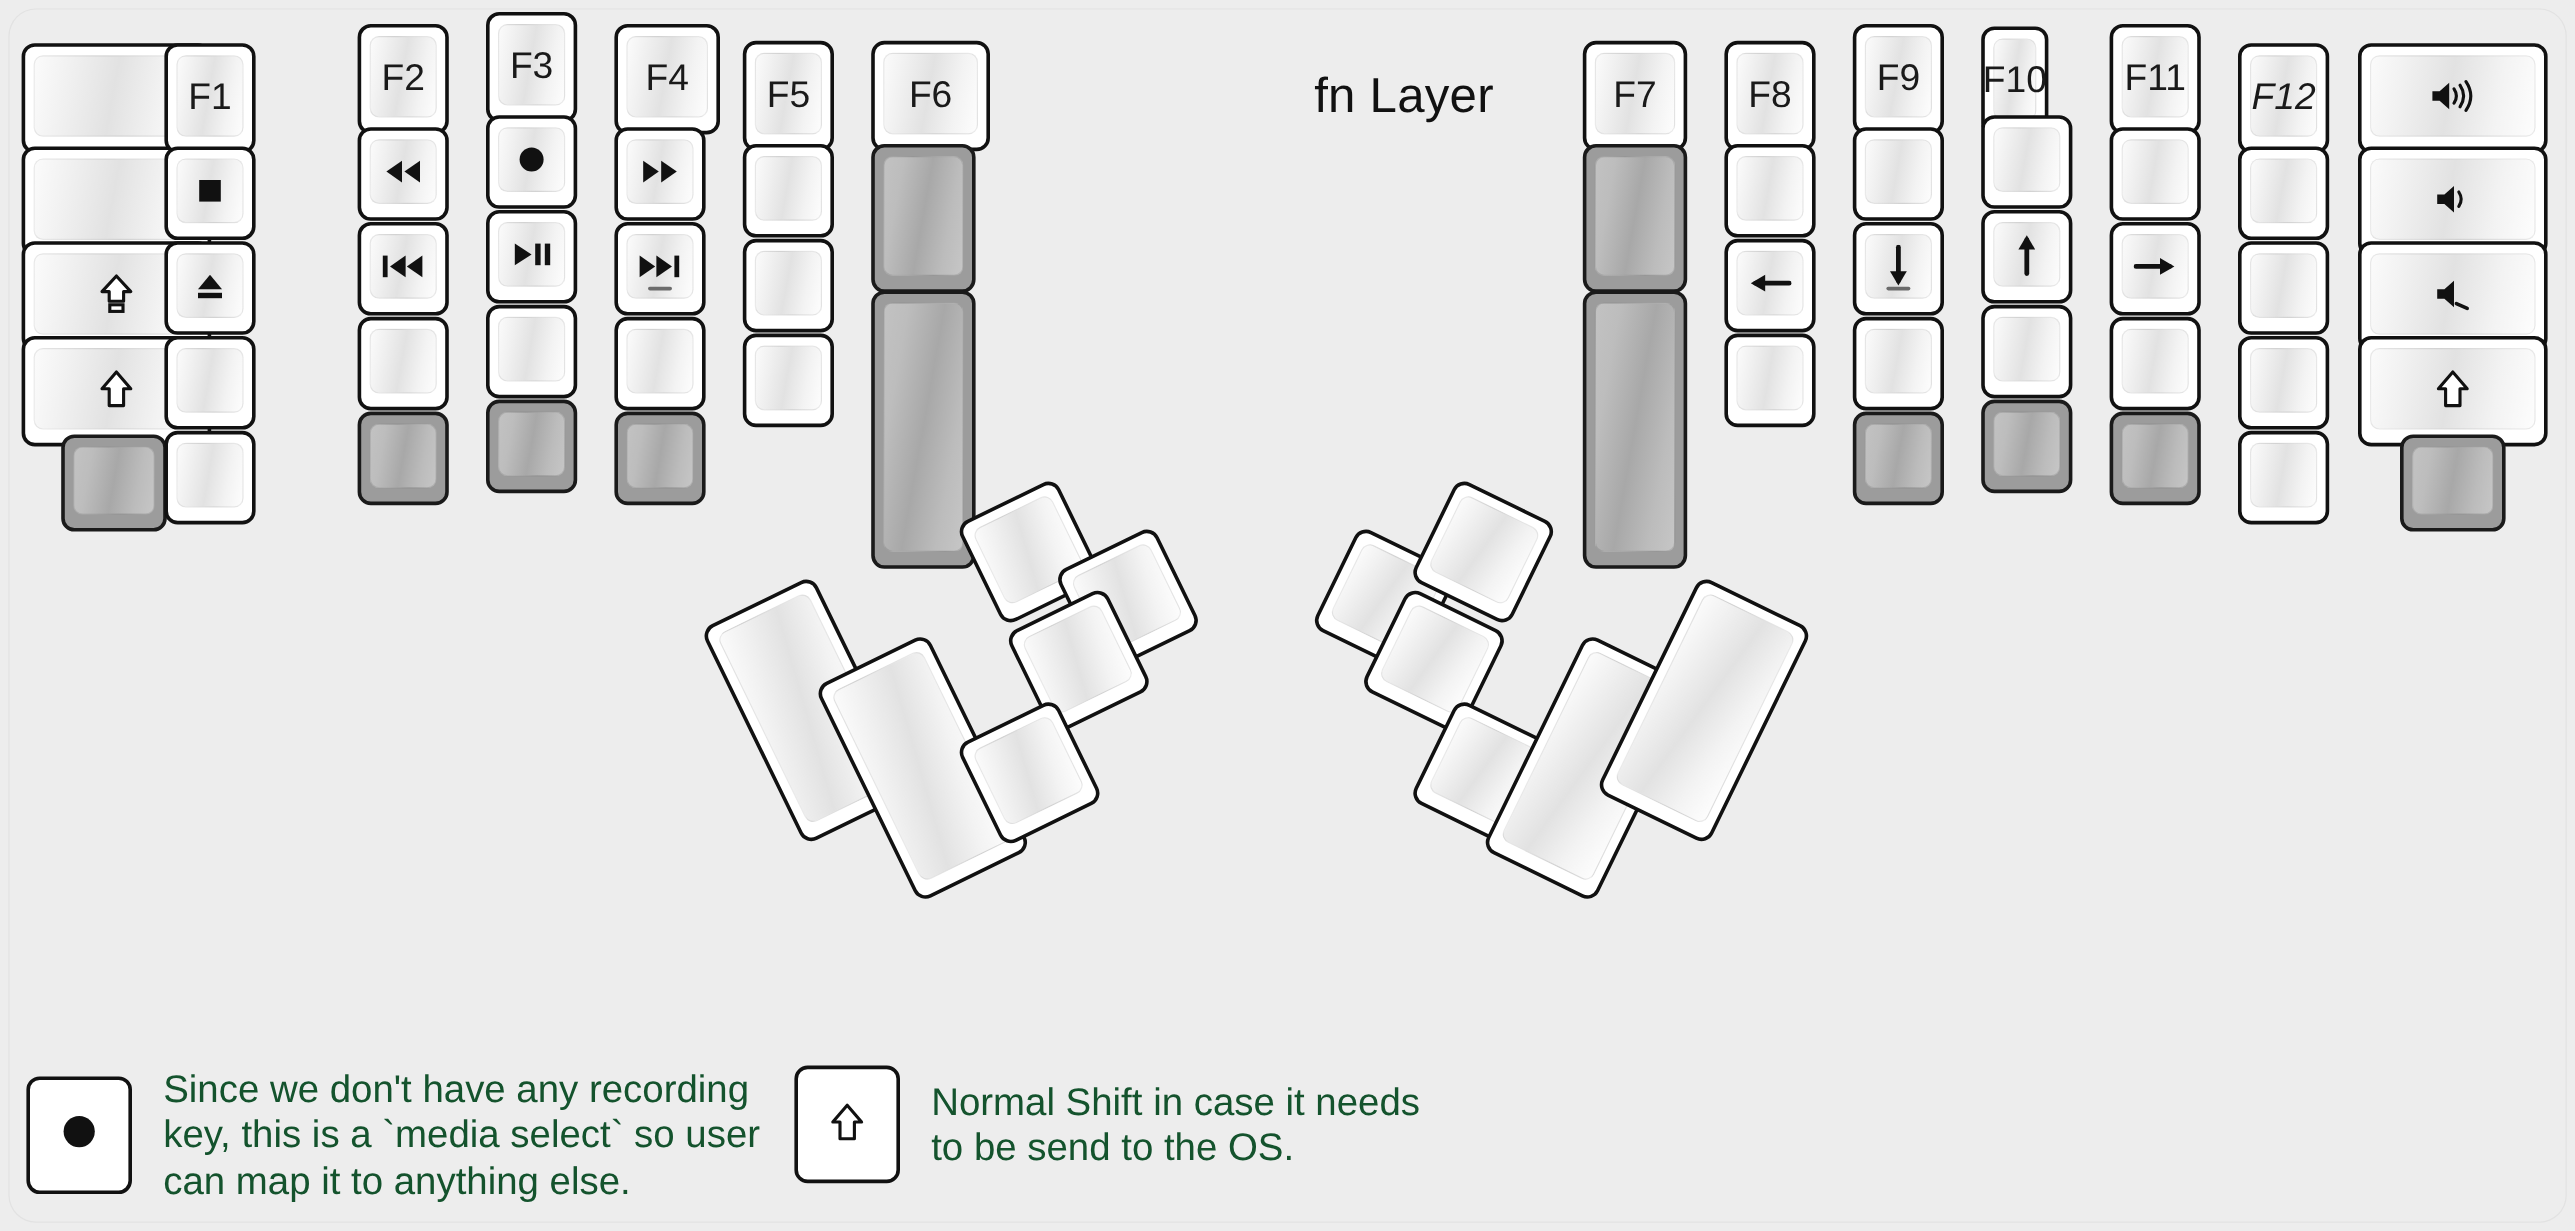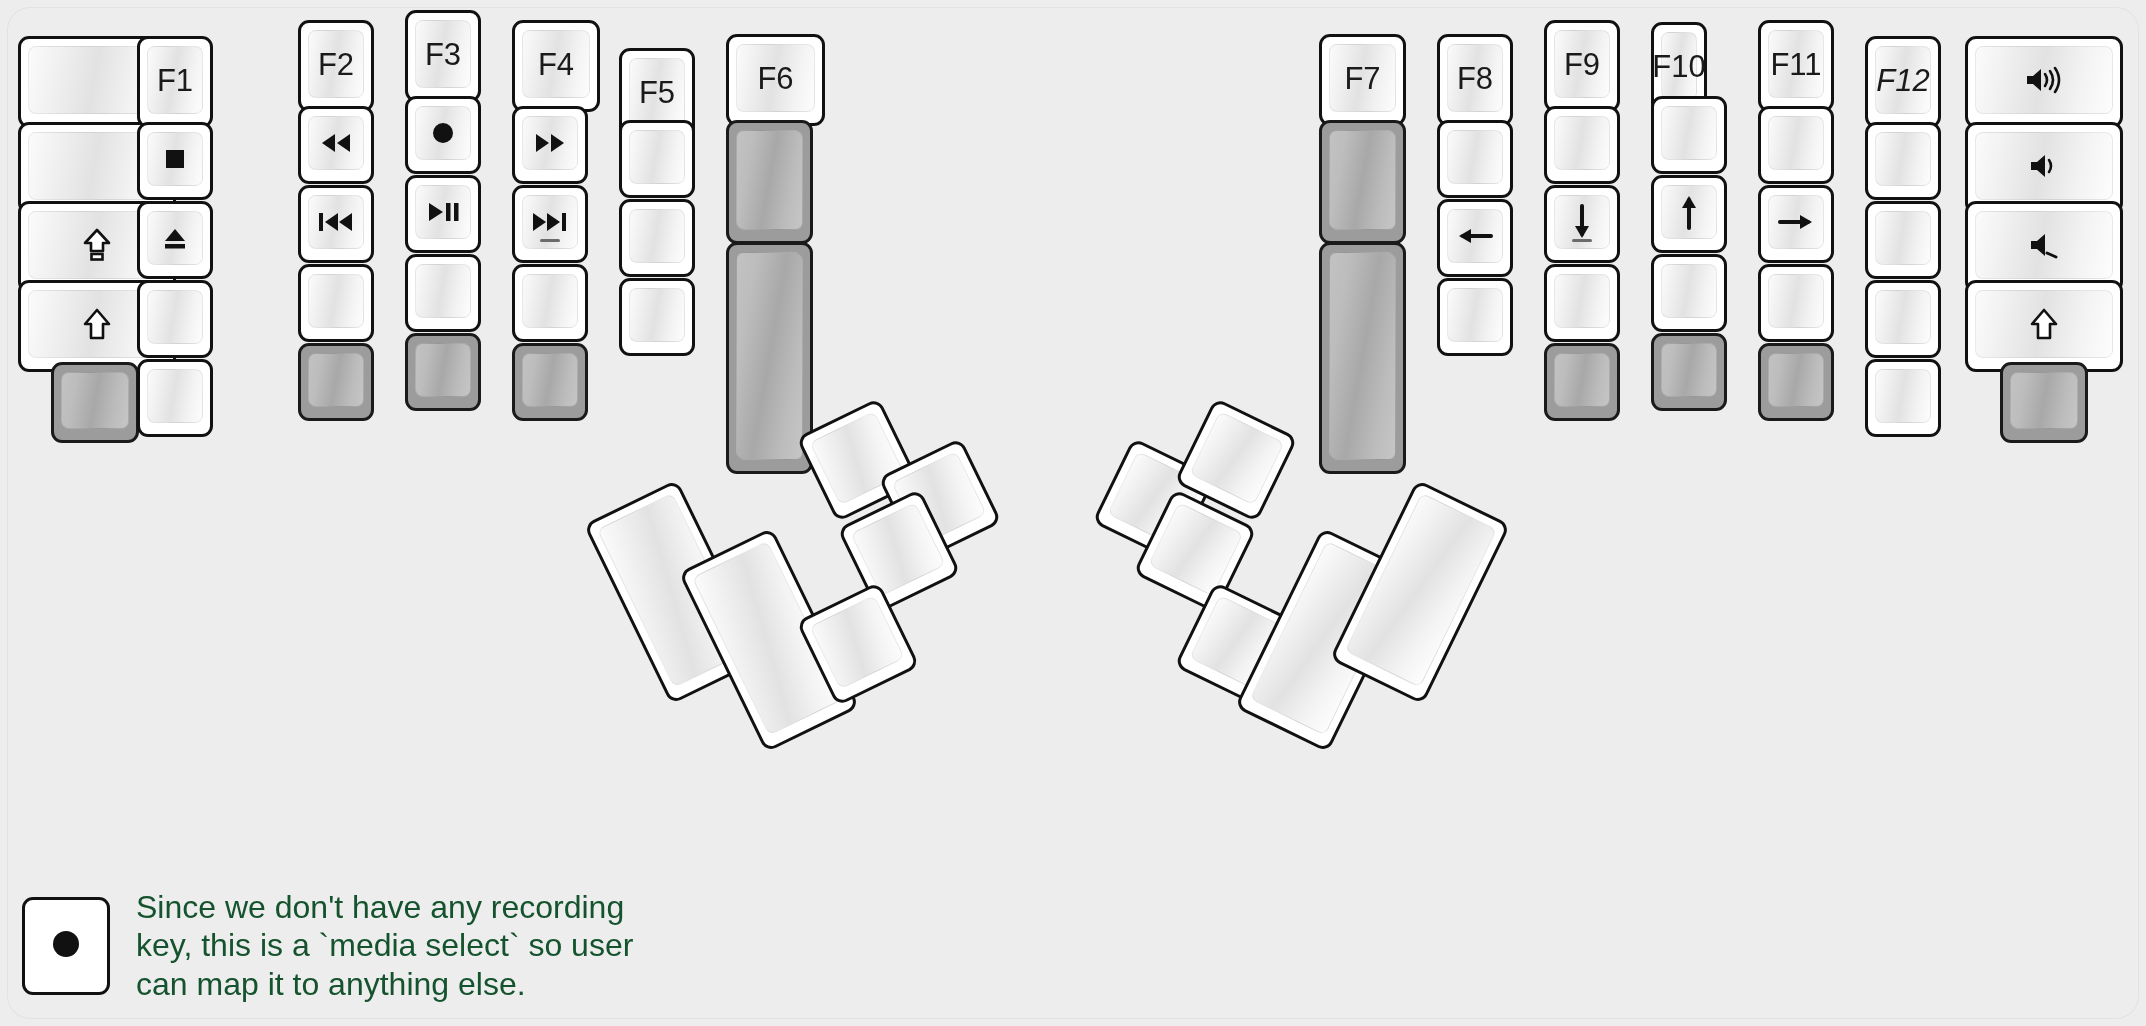--- a/index.html
+++ b/index.html
@@ -81,20 +81,21 @@
   .legend-text{
     margin-left:26px;font-size:32px;color:#14532d;line-height:1.20;white-space:pre-line;
   }
 </style>
 </head>
 <body>
 
 <div id="stage">
   <div id="panel"></div>
 
+  <div id="title">fn Layer</div>
 
   <div class="key" style="left:18px;top:36px;width:158px;height:92px;">
     <span class="top"></span>
     <span class="lbl"></span>
   </div>
   <div class="key" style="left:18px;top:122px;width:158px;height:92px;">
     <span class="top"></span>
     <span class="lbl"></span>
   </div>
   <div class="key" style="left:18px;top:201px;width:158px;height:92px;">
@@ -238,21 +239,21 @@
   </div>
   <div class="key" style="left:512px;top:264px;width:76px;height:78px;">
     <span class="top"></span>
     <span class="lbl"></span>
   </div>
   <div class="key trans" style="left:512px;top:343px;width:76px;height:78px;">
     <span class="top"></span>
     <span class="lbl"></span>
   </div>
 
-  <div class="key" style="left:619px;top:48px;width:76px;height:92px;">
+  <div class="key" style="left:619px;top:34px;width:76px;height:92px;">
     <span class="top"></span>
     <span class="lbl">F5</span>
   </div>
   <div class="key" style="left:619px;top:120px;width:76px;height:78px;">
     <span class="top"></span>
     <span class="lbl"></span>
   </div>
   <div class="key" style="left:619px;top:199px;width:76px;height:78px;">
     <span class="top"></span>
     <span class="lbl"></span>
@@ -513,15 +514,27 @@
         <svg width="30" height="30" viewBox="0 0 30 30">
             <circle cx="15" cy="15" r="13" fill="#111"></circle>
           </svg>
       </span>
     </div>
     <div class="legend-text">Since we don't have any recording
 key, this is a `media select` so user
 can map it to anything else.</div>
   </div>
 
+  <div class="legend-item" style="left:662px;top:888px;width:560px;">
+    <div class="legend-key">
+      <span class="top"></span>
+      <span style="position:relative;z-index:2;">
+        <svg width="28" height="32" viewBox="0 0 28 32">
+            <path d="M14 2 L26 16 H20 V30 H8 V16 H2 Z" fill="#fff" stroke="#111" stroke-width="2.6" stroke-linejoin="round"></path>
+          </svg>
+      </span>
+    </div>
+    <div class="legend-text">Normal Shift in case it needs
+to be send to the OS.</div>
+  </div>
 
 
 </div>
 
 </body></html>

